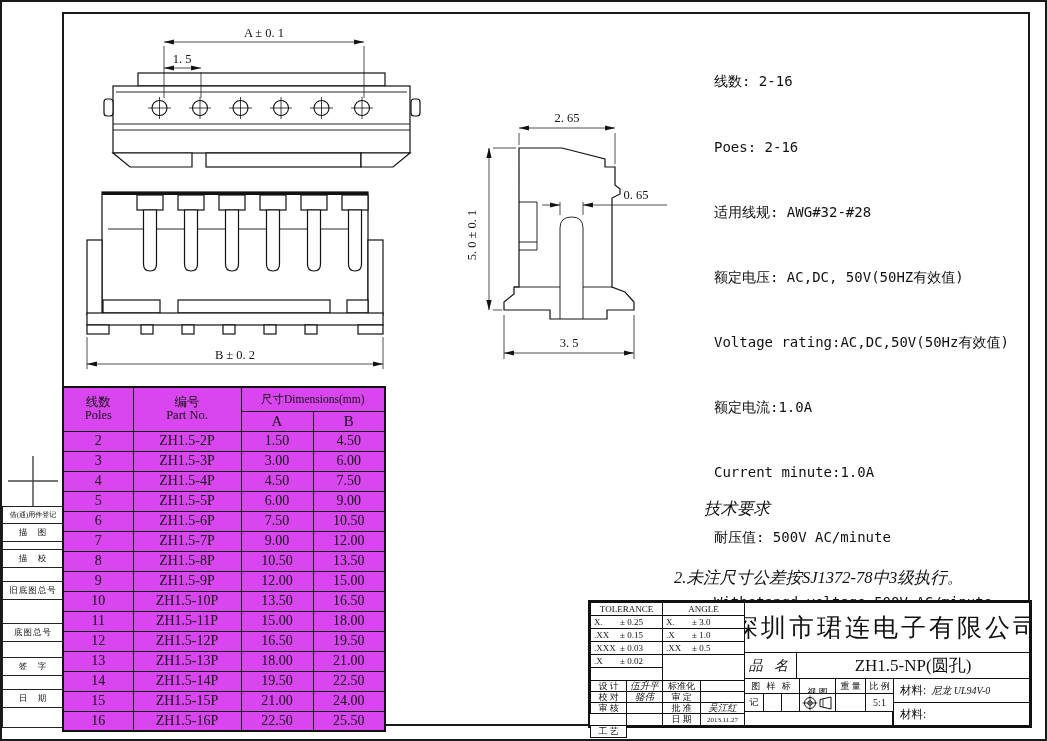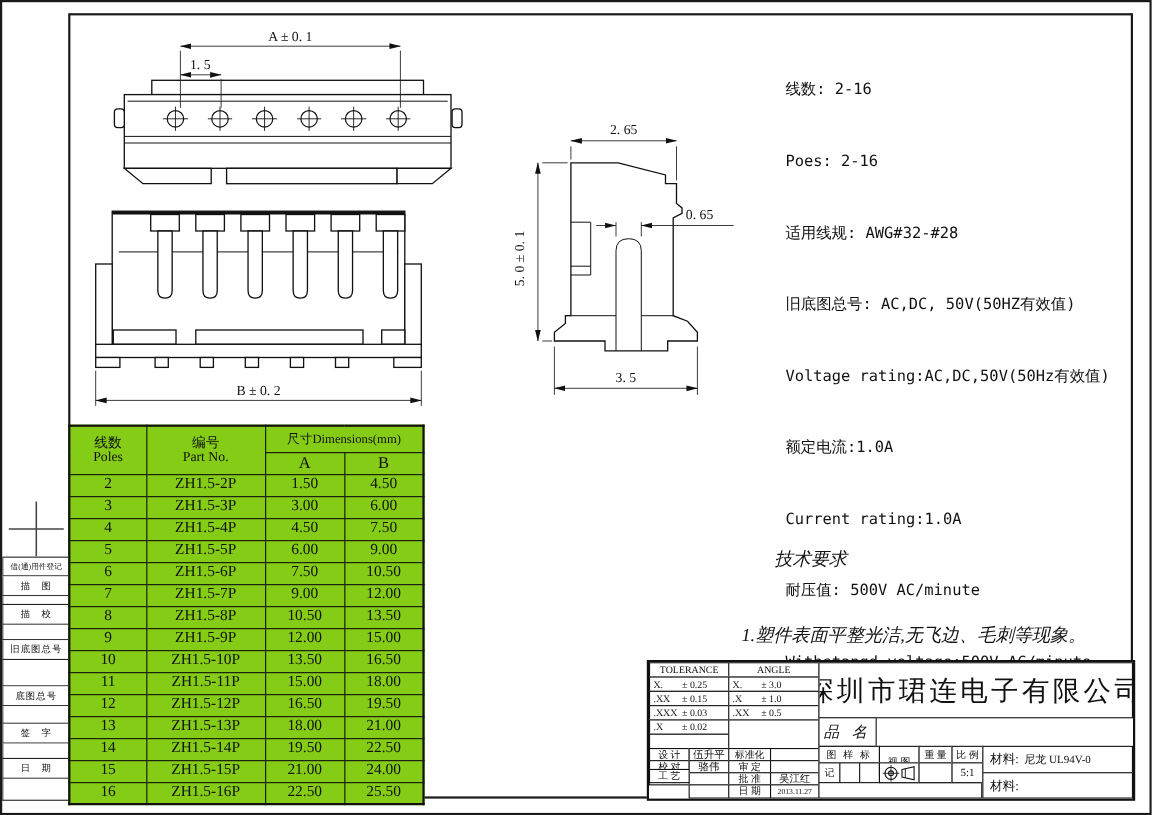--- a/index.html
+++ b/index.html
@@ -13,34 +13,34 @@
   .lm-box.first{border-top:1px solid #222;}
   .lm-tiny{font-size:7px;letter-spacing:0;}
   
   .specs{position:absolute;left:712px;top:26px;font-family:"DejaVu Sans Mono","Liberation Mono",monospace;
          font-size:14px;line-height:21.7px;white-space:pre;}
   
   .tech{position:absolute;left:672px;top:449px;font-style:italic;font-size:16.5px;line-height:23px;white-space:pre;}
   .tech .t-title{padding-left:30px;}
   
   table.parts{position:absolute;left:60px;top:384px;border-collapse:collapse;table-layout:fixed;width:322px;
-              border:2px solid #111;background:#84cc16;}
+              border:2px solid #111;background:#d946ef;}
   table.parts th,table.parts td{border:1px solid #111;text-align:center;padding:0;font-weight:normal;}
   table.parts thead tr.h1{height:24px;} table.parts thead tr.h2{height:20px;}
   table.parts tbody tr{height:20px;font-size:14px;}
   .hdr-2line{font-size:12.5px;line-height:13px;}
   .dims-hdr{font-size:11.5px;}
   .ab-hdr{font-size:15px;}
   
   .tblock{position:absolute;left:586px;top:598px;width:444px;height:128px;border:2px solid #111;box-sizing:border-box;background:#fff;}
   .cell{position:absolute;border:1px solid #111;box-sizing:border-box;display:flex;align-items:center;justify-content:center;
         font-size:9px;overflow:hidden;background:#fff;}
   .cell.lrow{justify-content:flex-start;padding-left:3px;}
   .cell .tl-lab{display:inline-block;width:26px;text-align:left;}
-  .hand{font-size:9.5px;}
+  .hand{font-style:italic;font-size:9.5px;}
   .company{font-size:25px;letter-spacing:3px;white-space:nowrap;}
   .prodlab{font-style:italic;font-size:14px;letter-spacing:4px;}
   .prodname{font-size:17px;}
   .mat{justify-content:flex-start;padding-left:6px;font-size:11.5px;gap:5px;}
   
   svg text.dim{font-family:"Liberation Serif",serif;font-size:12.5px;fill:#111;}
   .crosssvg{position:absolute;left:2px;top:450px;}
 </style>
 </head>
 <body>
@@ -189,37 +189,36 @@
     <text class="dim" x="113" y="27" text-anchor="middle">2. 65</text>
     <text class="dim" x="182" y="104" text-anchor="middle">0. 65</text>
     <text class="dim" x="22" y="140" text-anchor="middle" transform="rotate(-90 22 140)">5. 0 ± 0. 1</text>
     <text class="dim" x="115" y="252" text-anchor="middle">3. 5</text>
   </svg>
 
   <div class="specs">
     <div>线数: 2-16</div>
     <div>Poes: 2-16</div>
     <div>适用线规: AWG#32-#28</div>
-    <div>旧底图总号: AC,DC, 50V(50HZ有效值)</div>
+    <div>额定电压: AC,DC, 50V(50HZ有效值)</div>
     <div>Voltage rating:AC,DC,50V(50Hz有效值)</div>
     <div>额定电流:1.0A</div>
-    <div>Current rating:1.0A</div>
+    <div>Current minute:1.0A</div>
     <div>耐压值: 500V AC/minute</div>
     <div>Withstangd voltage:500V AC/minute</div>
     <div>工作温度: -25° C~+85° C</div>
     
     
     
     
     
   </div>
 
   <div class="tech">
     <div class="t-title">技术要求</div>
-    <div>1.塑件表面平整光洁,无飞边、毛刺等现象。</div>
     <div>2.未注尺寸公差按SJ1372-78中3级执行。</div>
     <div>3.相同规格的产品不同厂家应能互换.</div>
   </div>
 
   <table class="parts">
     <colgroup>
         <col style="width:70px">
         <col style="width:108px">
         <col style="width:72px">
         <col style="width:72px">
@@ -375,27 +374,28 @@
     <div class="cell" style="left:72px;top:78px;width:39px;height:12px">标准化</div>
     <div class="cell" style="left:110px;top:78px;width:45px;height:12px"></div>
     <div class="cell" style="left:0;top:89px;width:37px;height:12px">校 对</div>
     <div class="cell hand" style="left:36px;top:89px;width:37px;height:12px">骆伟</div>
     <div class="cell" style="left:72px;top:89px;width:39px;height:12px">审 定</div>
     <div class="cell" style="left:110px;top:89px;width:45px;height:12px"></div>
     <div class="cell" style="left:0;top:100px;width:37px;height:12px">审 核</div>
     <div class="cell" style="left:36px;top:100px;width:37px;height:12px"></div>
     <div class="cell" style="left:72px;top:100px;width:39px;height:12px">批 准</div>
     <div class="cell hand" style="left:110px;top:100px;width:45px;height:12px">吴江红</div>
-    <div class="cell" style="left:0;top:97px;width:37px;height:13px">工 艺</div>
+    <div class="cell" style="left:0;top:123px;width:37px;height:13px">工 艺</div>
     <div class="cell" style="left:36px;top:111px;width:37px;height:13px"></div>
     <div class="cell" style="left:72px;top:111px;width:39px;height:13px">日 期</div>
     <div class="cell" style="left:110px;top:111px;width:45px;height:13px;font-size:7px">2013.11.27</div>
 
     <div class="cell company" style="left:154px;top:0;width:286px;height:51px">深圳市珺连电子有限公司</div>
     <div class="cell prodlab" style="left:154px;top:50px;width:53px;height:27px">品 名</div>
+    <div class="cell prodname" style="left:206px;top:50px;width:234px;height:27px">ZH1.5-NP(圆孔)</div>
 
     <div class="cell" style="left:154px;top:76px;width:56px;height:16px;letter-spacing:2px">图 样 标</div>
     <div class="cell" style="left:154px;top:91px;width:20px;height:19px">记</div>
     <div class="cell" style="left:173px;top:91px;width:19px;height:19px"></div>
     <div class="cell" style="left:191px;top:91px;width:19px;height:19px"></div>
     <div class="cell" style="left:154px;top:109px;width:149px;height:15px"></div>
     <div class="cell" style="left:209px;top:76px;width:37px;height:28px">视 图</div>
     <div class="cell" style="left:209px;top:91px;width:37px;height:19px">
       <svg width="32" height="16">
         <circle cx="8" cy="8" r="5.5" fill="none" stroke="#111" stroke-width="1"></circle>

